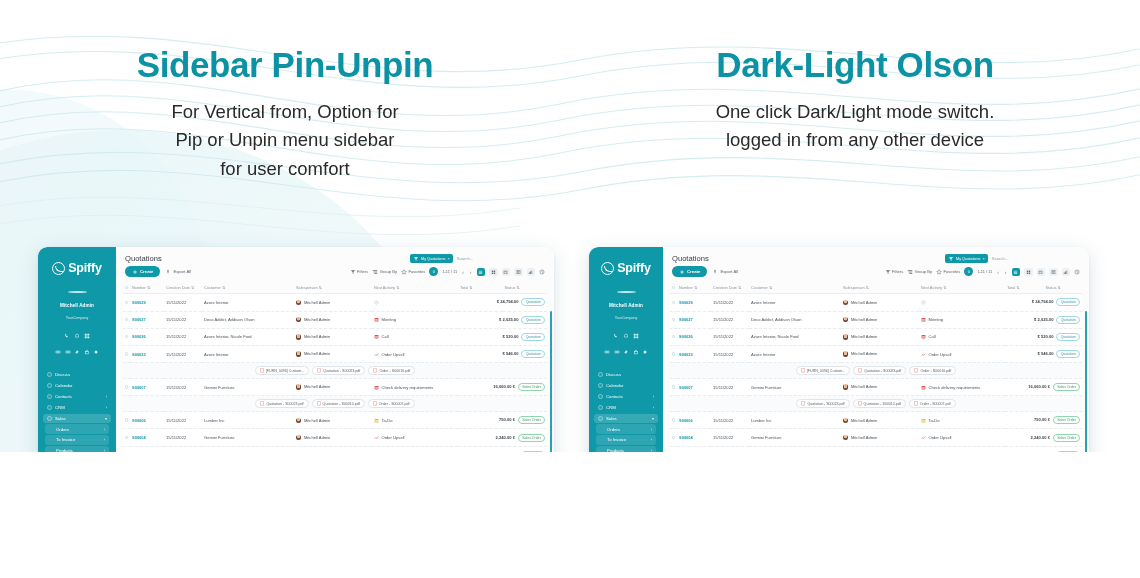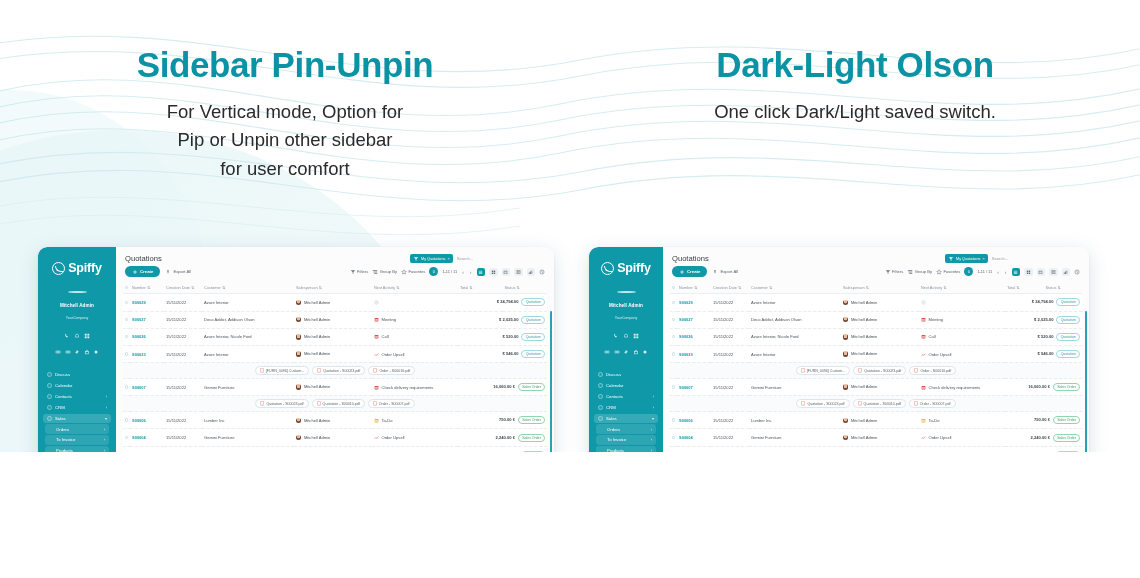--- a/index.html
+++ b/index.html
@@ -203,29 +203,30 @@
     <g stroke="#e4f3f5" fill="none" stroke-width="1" opacity="0.9">
       <path d="M-20,500 C120,470 260,520 420,498 C560,480 620,520 760,505"></path>
       <path d="M-20,520 C120,490 260,540 420,518"></path>
     </g>
   </svg>
 
   <div class="headers">
     <div class="hcol">
       <div class="htitle">Sidebar Pin-Unpin</div>
       <div class="hsub">
-        <div>For Vertical mode, Option for</div>
-        <div>Pip or Unpin other sidebar</div>
+        <div>For Vertical from, Option for</div>
+        <div>Pip or Unpin menu sidebar</div>
         <div>for user comfort</div>
       </div>
     </div>
     <div class="hcol">
       <div class="htitle">Dark-Light Olson</div>
       <div class="hsub">
-        <div>One click Dark/Light saved switch.</div>
+        <div>One click Dark/Light mode switch.</div>
+        <div>logged in from any other device</div>
       </div>
     </div>
   </div>
 
   <div class="shot left">
     <div class="window">
       <div class="sidebar">
         <div class="brand">
           <span class="brand-mark"></span>
           <span class="brand-text">Spiffy</span>

